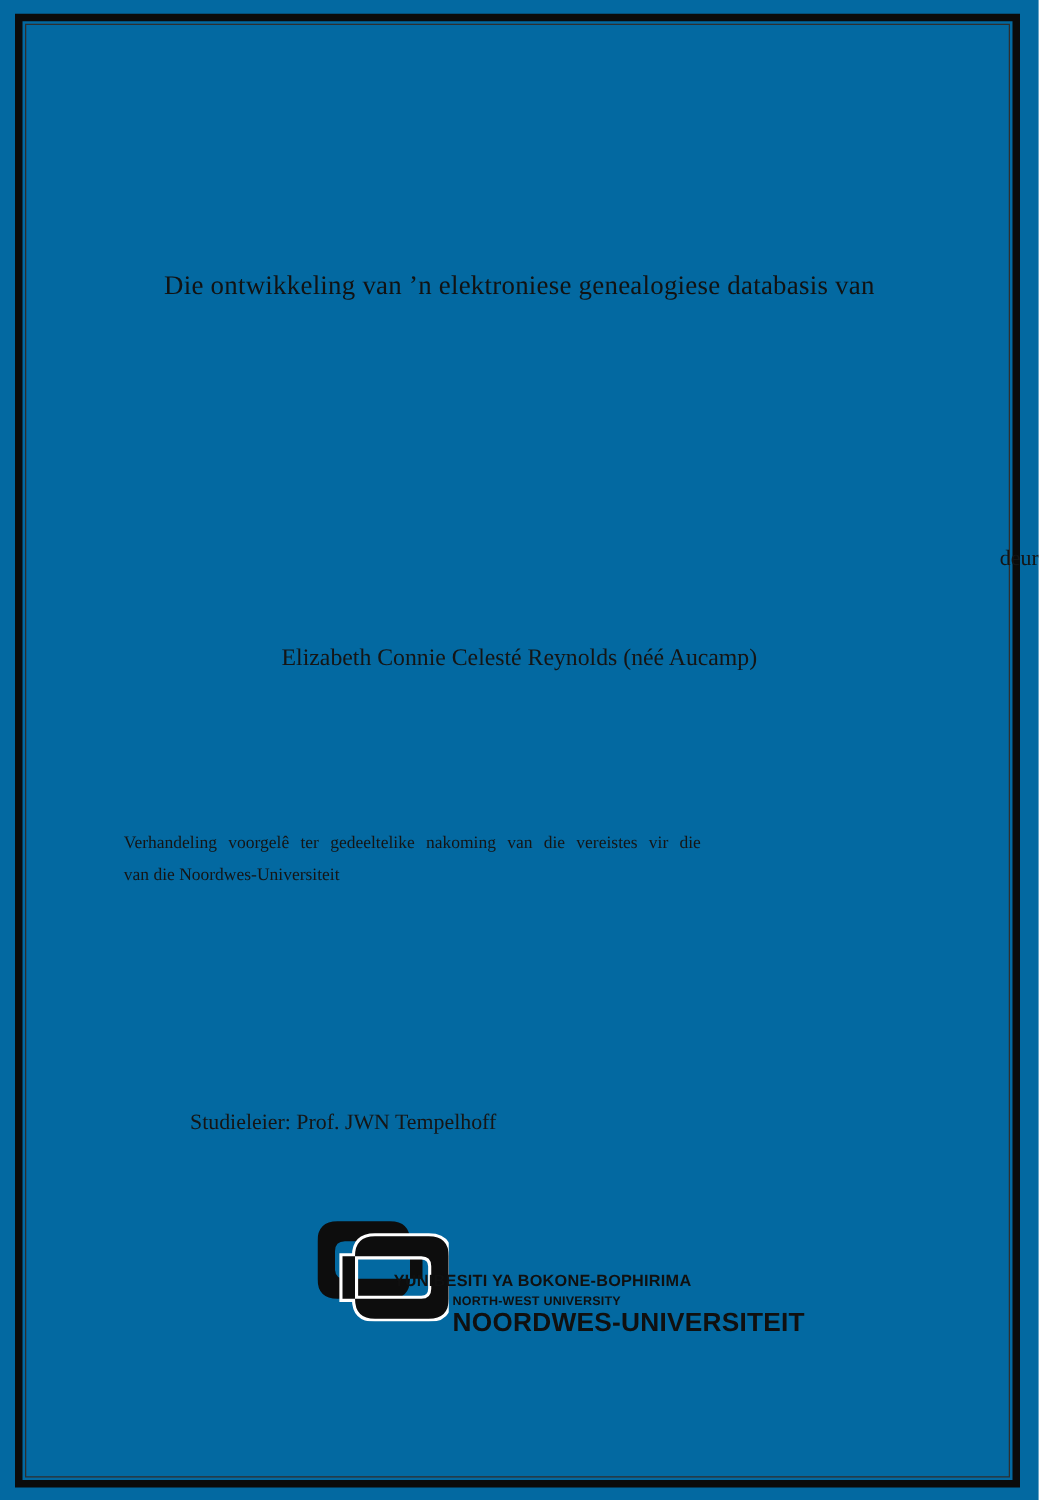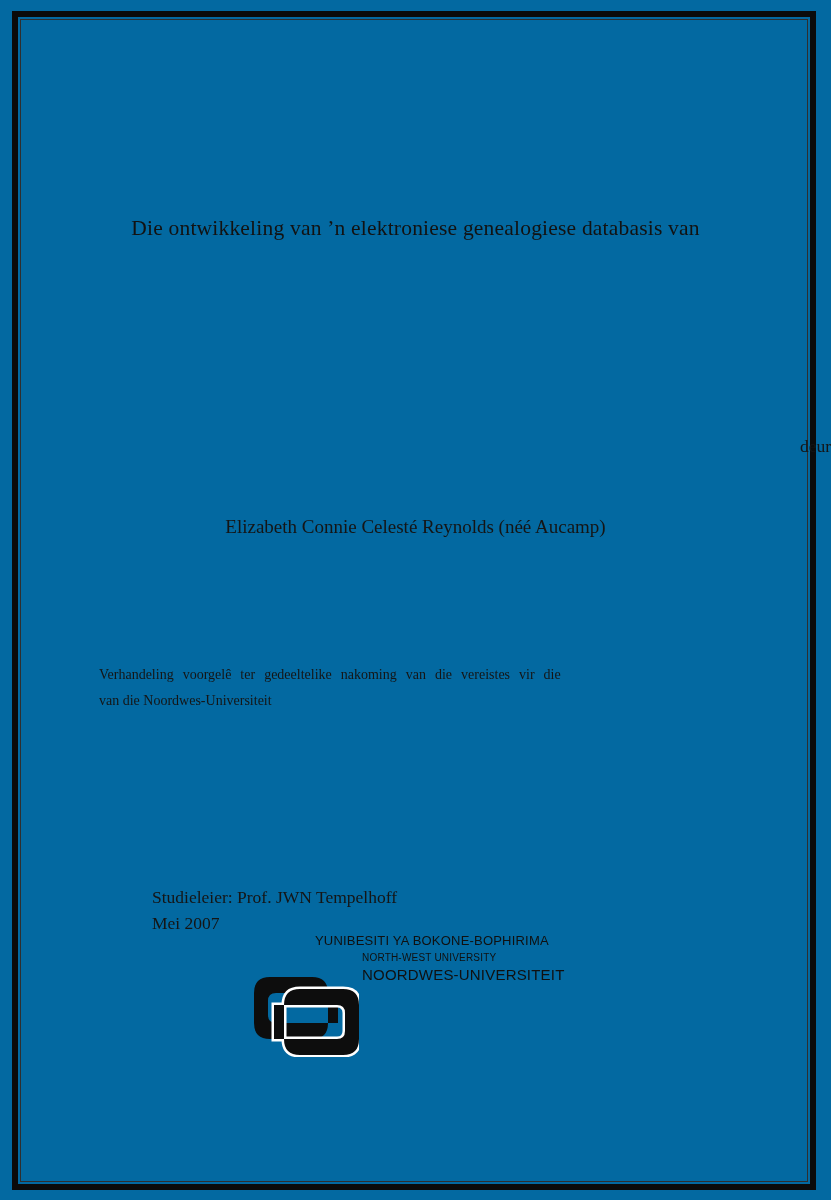--- a/index.html
+++ b/index.html
@@ -62,29 +62,30 @@
     font-size: 17.5px;
     line-height: 26px;
     margin-left: 36px;
   }
 
   .logo-mark {
     left: 254px; top: 971px;
     width: 105px; height: 86px;
   }
   .logo-text {
-    left: 362px; top: 932px;
+    left: 362px; top: 1016px;
     font-family: "Liberation Sans", sans-serif;
     color: #101010;
     letter-spacing: 0.2px;
     white-space: nowrap;
+    font-weight: bold;
   }
   .logo-text .l1 { font-size: 13px;  line-height: 17px; margin-left: -47px; }
   .logo-text .l2 { font-size: 10px;  line-height: 17px; }
-  .logo-text .l3 { font-size: 15px;  line-height: 17px; }
+  .logo-text .l3 { font-size: 21px;  line-height: 17px; }
 </style>
 </head>
 <body>
 
 <div class="page">
 
   <div class="frame-outer">
     <div class="frame-inner"></div>
   </div>
 
@@ -96,21 +97,20 @@
 
   <div class="block author-line">Elizabeth Connie Celesté Reynolds (néé Aucamp)</div>
 
   <div class="block statement">
     <div class="justified">Verhandeling voorgelê ter gedeeltelike nakoming van die vereistes vir die</div>
     <div>van die Noordwes-Universiteit</div>
   </div>
 
   <div class="block supervisor-block">
     <div>Studieleier: Prof. JWN Tempelhoff</div>
-    <div>Mei 2007</div>
   </div>
 
   <svg class="block logo-mark" viewBox="0 0 105 86" xmlns="http://www.w3.org/2000/svg">
 
     <path fill="#0d0d0d" fill-rule="evenodd" d="
       M16 6 H58 Q74 6 74 22 V52 Q74 68 58 68 H16 Q0 68 0 52 V22 Q0 6 16 6 Z
       M22 22 H84 V52 H22 Q14 52 14 44 V30 Q14 22 22 22 Z"></path>
 
     <path fill="#ffffff" stroke="#ffffff" stroke-width="5" fill-rule="evenodd" d="
       M46 18 H89 Q105 18 105 34 V68 Q105 84 89 84 H46 Q30 84 30 68 V34 Q30 18 46 18 Z

